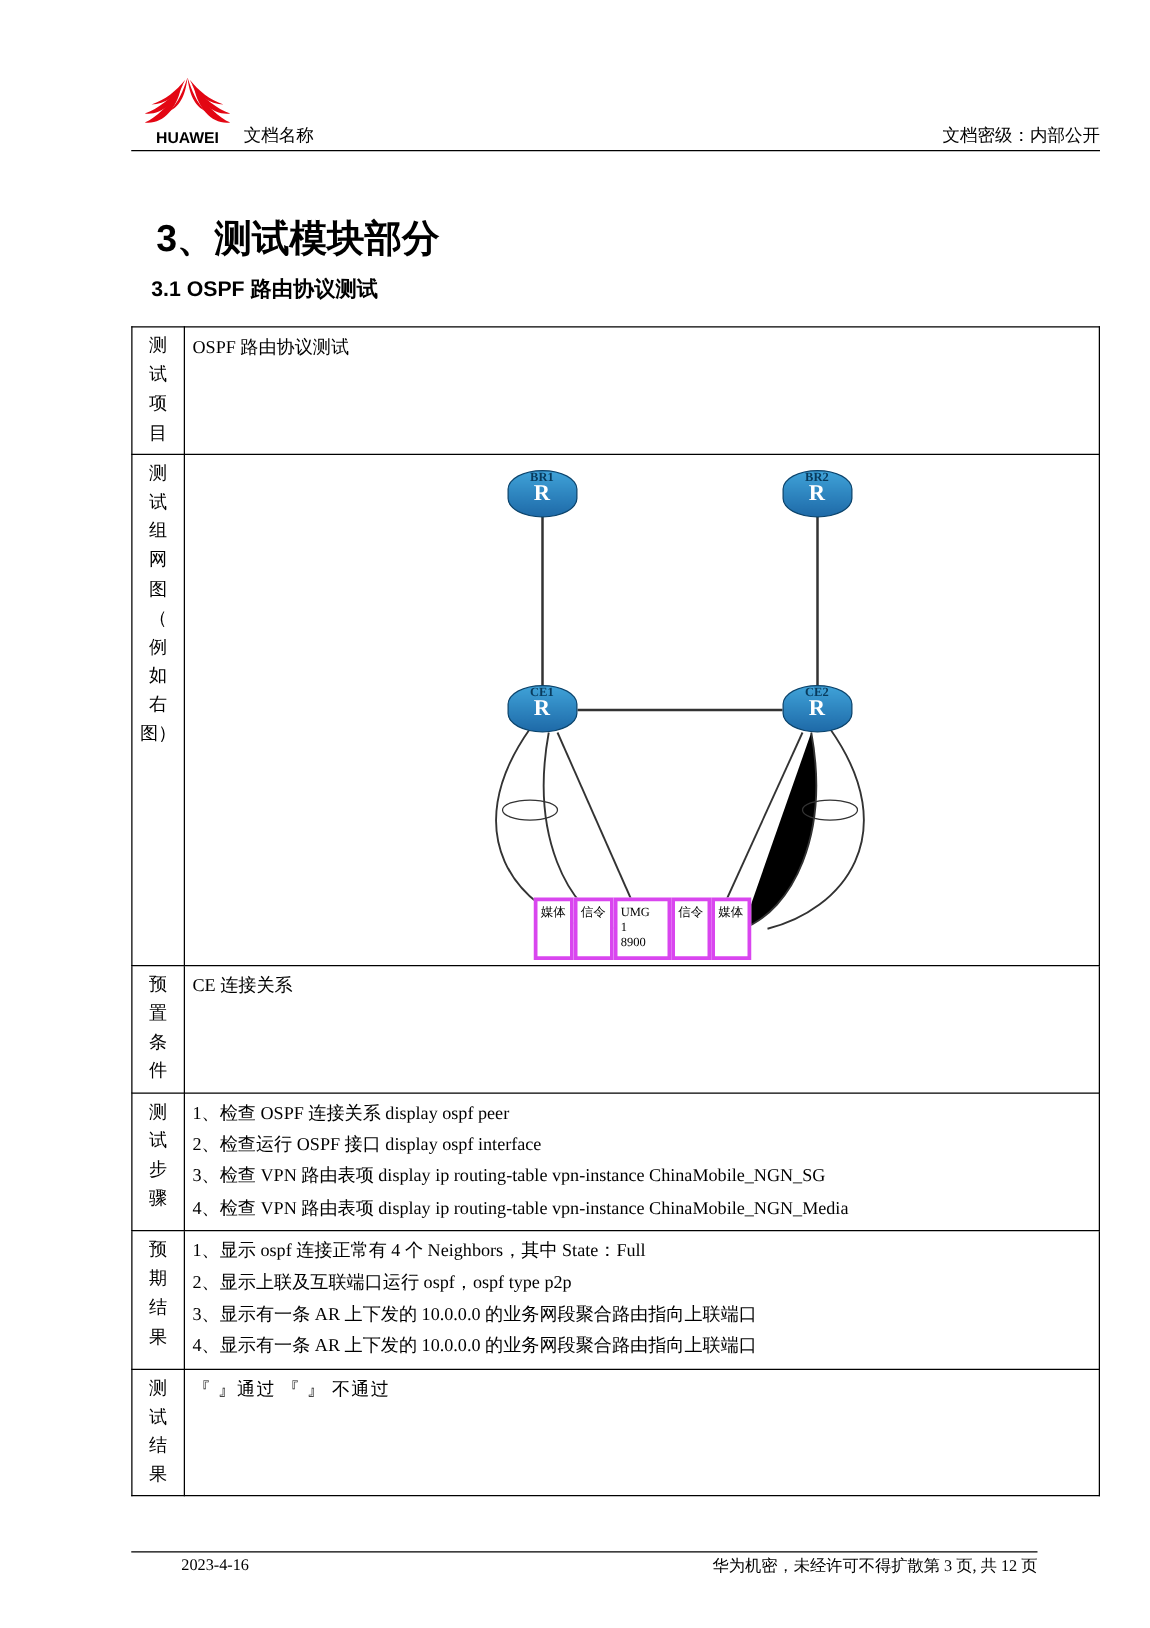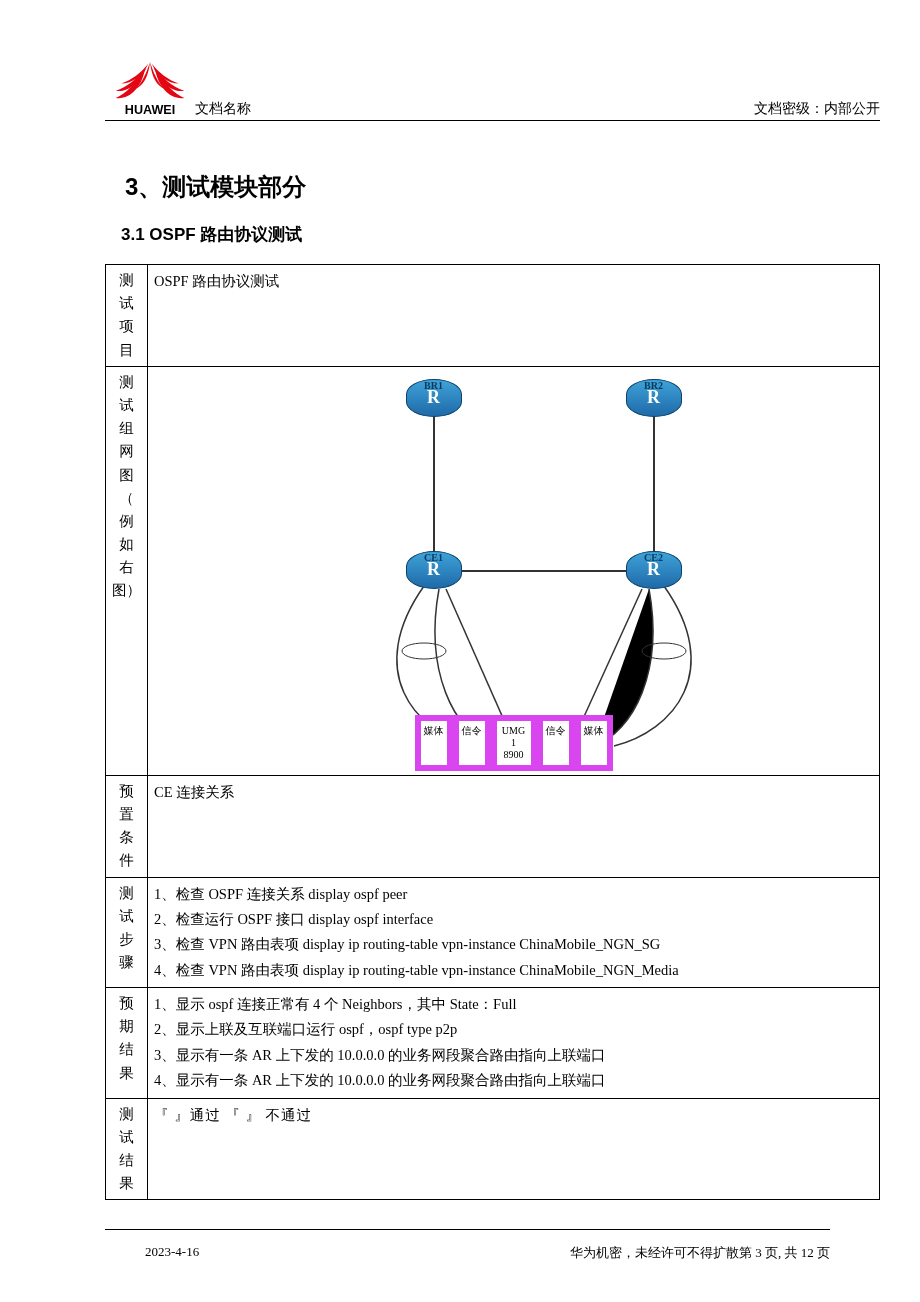--- a/index.html
+++ b/index.html
@@ -23,22 +23,22 @@
     font-size: 14px;
   }
   .logo { flex: 0 0 auto; margin-right: auto; }
   .logo-svg { width: 90px; height: 58px; display: block; }
   .hdr-center { flex: 1; }
   .hdr-right { flex: 0 0 auto; }
 
   h1.section {
     font-family: "SimHei","Heiti SC",sans-serif;
     font-weight: bold;
-    font-size: 24px;
-    margin: 50px 0 20px 20px;
+    font-size: 30px;
+    margin: 50px 0 8px 20px;
   }
   h2.subsection {
     font-family: "SimHei","Heiti SC",sans-serif;
     font-weight: bold;
     font-size: 17px;
     margin: 0 0 18px 16px;
   }
 
   table.main {
     border-collapse: collapse;
@@ -84,33 +84,33 @@
   }
   .router .lbl {
     position:absolute; top:-2px; left:0; right:0;
     font-size:10px; font-weight:bold; color:#083a5c;
   }
   .umg-row {
     position:absolute; bottom:0; left:50%; transform:translateX(-50%);
     display:flex;
   }
   .umg-cell {
-    border:6px solid #d946ef; font-size:10px; text-align:center;
+    border:3px solid #d946ef; font-size:10px; 
     padding:4px 3px; line-height:1.2; min-width:26px;
     background:#fff;
   }
   .umg-cell.wide { min-width:46px; }
 
   .footer {
     position: absolute;
     left: 105px; right: 90px; bottom: 40px;
     border-top: 1px solid #000;
     font-size: 13px;
     display:flex;
-    padding-top:14px;
+    padding-top:2px;
   }
   .footer .fl { flex:0 0 auto; padding-left:40px;}
   .footer .fc { flex:1; text-align:right; }
   .footer .fr { flex:0 0 auto; }
 </style>
 </head>
 <body>
 
 <div class="page">
 

